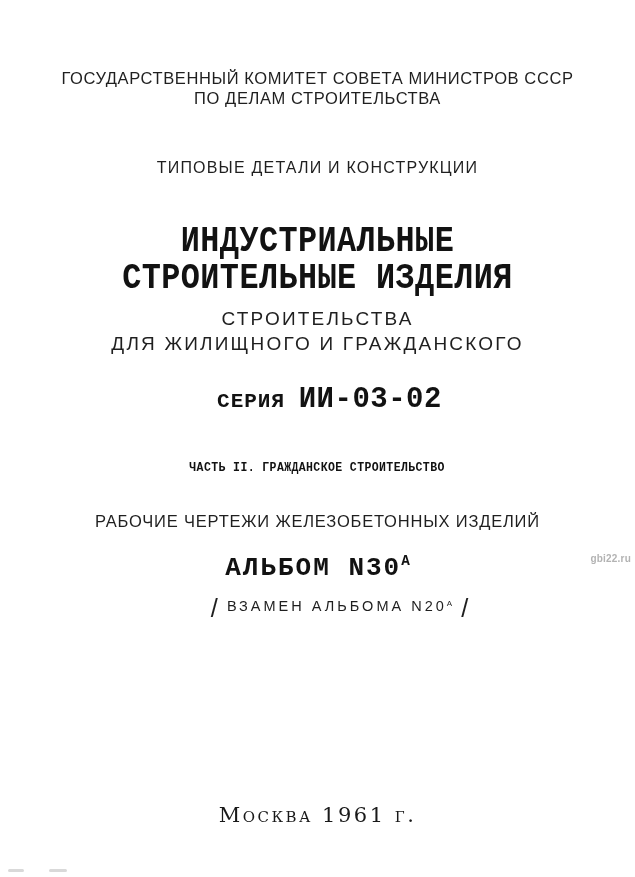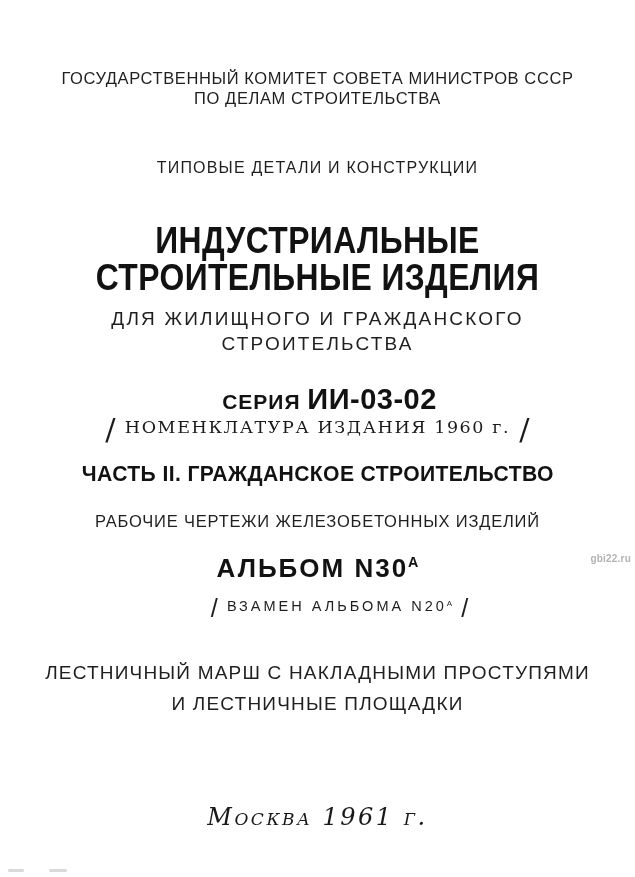--- a/index.html
+++ b/index.html
@@ -26,21 +26,21 @@
     text-align: center;
     white-space: nowrap;
   }
   
   .hand {
     font-family: "Liberation Sans", "DejaVu Sans", sans-serif;
     color: #1f1f1f;
   }
   
   .serif {
-    font-family: Liberation Sans, sans-serif;
+    font-family: Liberation Mono, monospace;
     font-weight: bold;
     color: #121212;
   }
   .authority {
     top: 68px;
     font-size: 16.5px;
     letter-spacing: 0.6px;
     line-height: 1.22;
   }
   .series-header {
@@ -76,21 +76,21 @@
   }
   .slash {
     font-size: 1.75em;
     font-weight: normal;
     vertical-align: -0.22em;
     letter-spacing: 0;
     padding: 0 2px;
   }
   .part-line {
     top: 461px;
-    font-size: 22px;
+    font-size: 12px;
     letter-spacing: 0.4px;
   }
   .part-line .tline { transform: scaleX(0.96); transform-origin: 50% 50%; display: inline-block; }
   .drawings-line {
     top: 512px;
     font-size: 16.5px;
     letter-spacing: 0.8px;
   }
   .album-line {
     top: 553px;
@@ -111,24 +111,23 @@
   .subject-title {
     top: 658px;
     font-size: 19px;
     letter-spacing: 1.2px;
     line-height: 1.62;
   }
   .imprint {
     top: 803px;
     font-family: "DejaVu Serif", "Liberation Serif", serif;
     font-variant: small-caps;
-    font-size: 24px;
+    font-size: 21px;
     letter-spacing: 2.5px;
     color: #191919;
-    font-style: italic;
   }
   .watermark {
     position: absolute;
     top: 553px;
     right: 4px;
     width: auto;
     left: auto;
     font-size: 10px;
     letter-spacing: 0.2px;
     color: #b3b3b3;
@@ -157,58 +156,49 @@
   <div class="line hand series-header">
     <div>ТИПОВЫЕ  ДЕТАЛИ  И  КОНСТРУКЦИИ</div>
   </div>
 
   <div class="line serif main-title">
     <div class="tline">ИНДУСТРИАЛЬНЫЕ</div>
     <div class="tline">СТРОИТЕЛЬНЫЕ ИЗДЕЛИЯ</div>
   </div>
 
   <div class="line hand subtitle">
+    <div>СТРОИТЕЛЬСТВА</div>
     <div>ДЛЯ ЖИЛИЩНОГО  И ГРАЖДАНСКОГО</div>
-    <div>СТРОИТЕЛЬСТВА</div>
   </div>
 
   <div class="line serif series-line">
     <span>СЕРИЯ</span>
     <span> </span>
     <span class="code">ИИ-03-02</span>
   </div>
 
-  <div class="line nomenclature">
-    <span class="slash">/</span>
-    <span>НОМЕНКЛАТУРА  ИЗДАНИЯ  1960 г.</span>
-    <span class="slash">/</span>
-  </div>
 
   <div class="line serif part-line">
     <span class="tline">ЧАСТЬ II. ГРАЖДАНСКОЕ  СТРОИТЕЛЬСТВО</span>
   </div>
 
   <div class="line hand drawings-line">
     <span>РАБОЧИЕ ЧЕРТЕЖИ ЖЕЛЕЗОБЕТОННЫХ  ИЗДЕЛИЙ</span>
   </div>
 
   <div class="line serif album-line">
     <span>АЛЬБОМ  N30</span><sup>А</sup>
   </div>
 
   <div class="line hand replaces-line">
     <span class="slash">/</span>
     <span>ВЗАМЕН  АЛЬБОМА  N20</span><sup>А</sup>
     <span class="slash">/</span>
   </div>
 
-  <div class="line hand subject-title">
-    <div>ЛЕСТНИЧНЫЙ  МАРШ С НАКЛАДНЫМИ  ПРОСТУПЯМИ</div>
-    <div>И  ЛЕСТНИЧНЫЕ  ПЛОЩАДКИ</div>
-  </div>
 
   <div class="line imprint">Москва  1961 г.</div>
 
   <div class="line watermark">gbi22.ru</div>
 
   <div class="smudge smudge-1"></div>
   <div class="smudge smudge-2"></div>
 
 </div>
 

